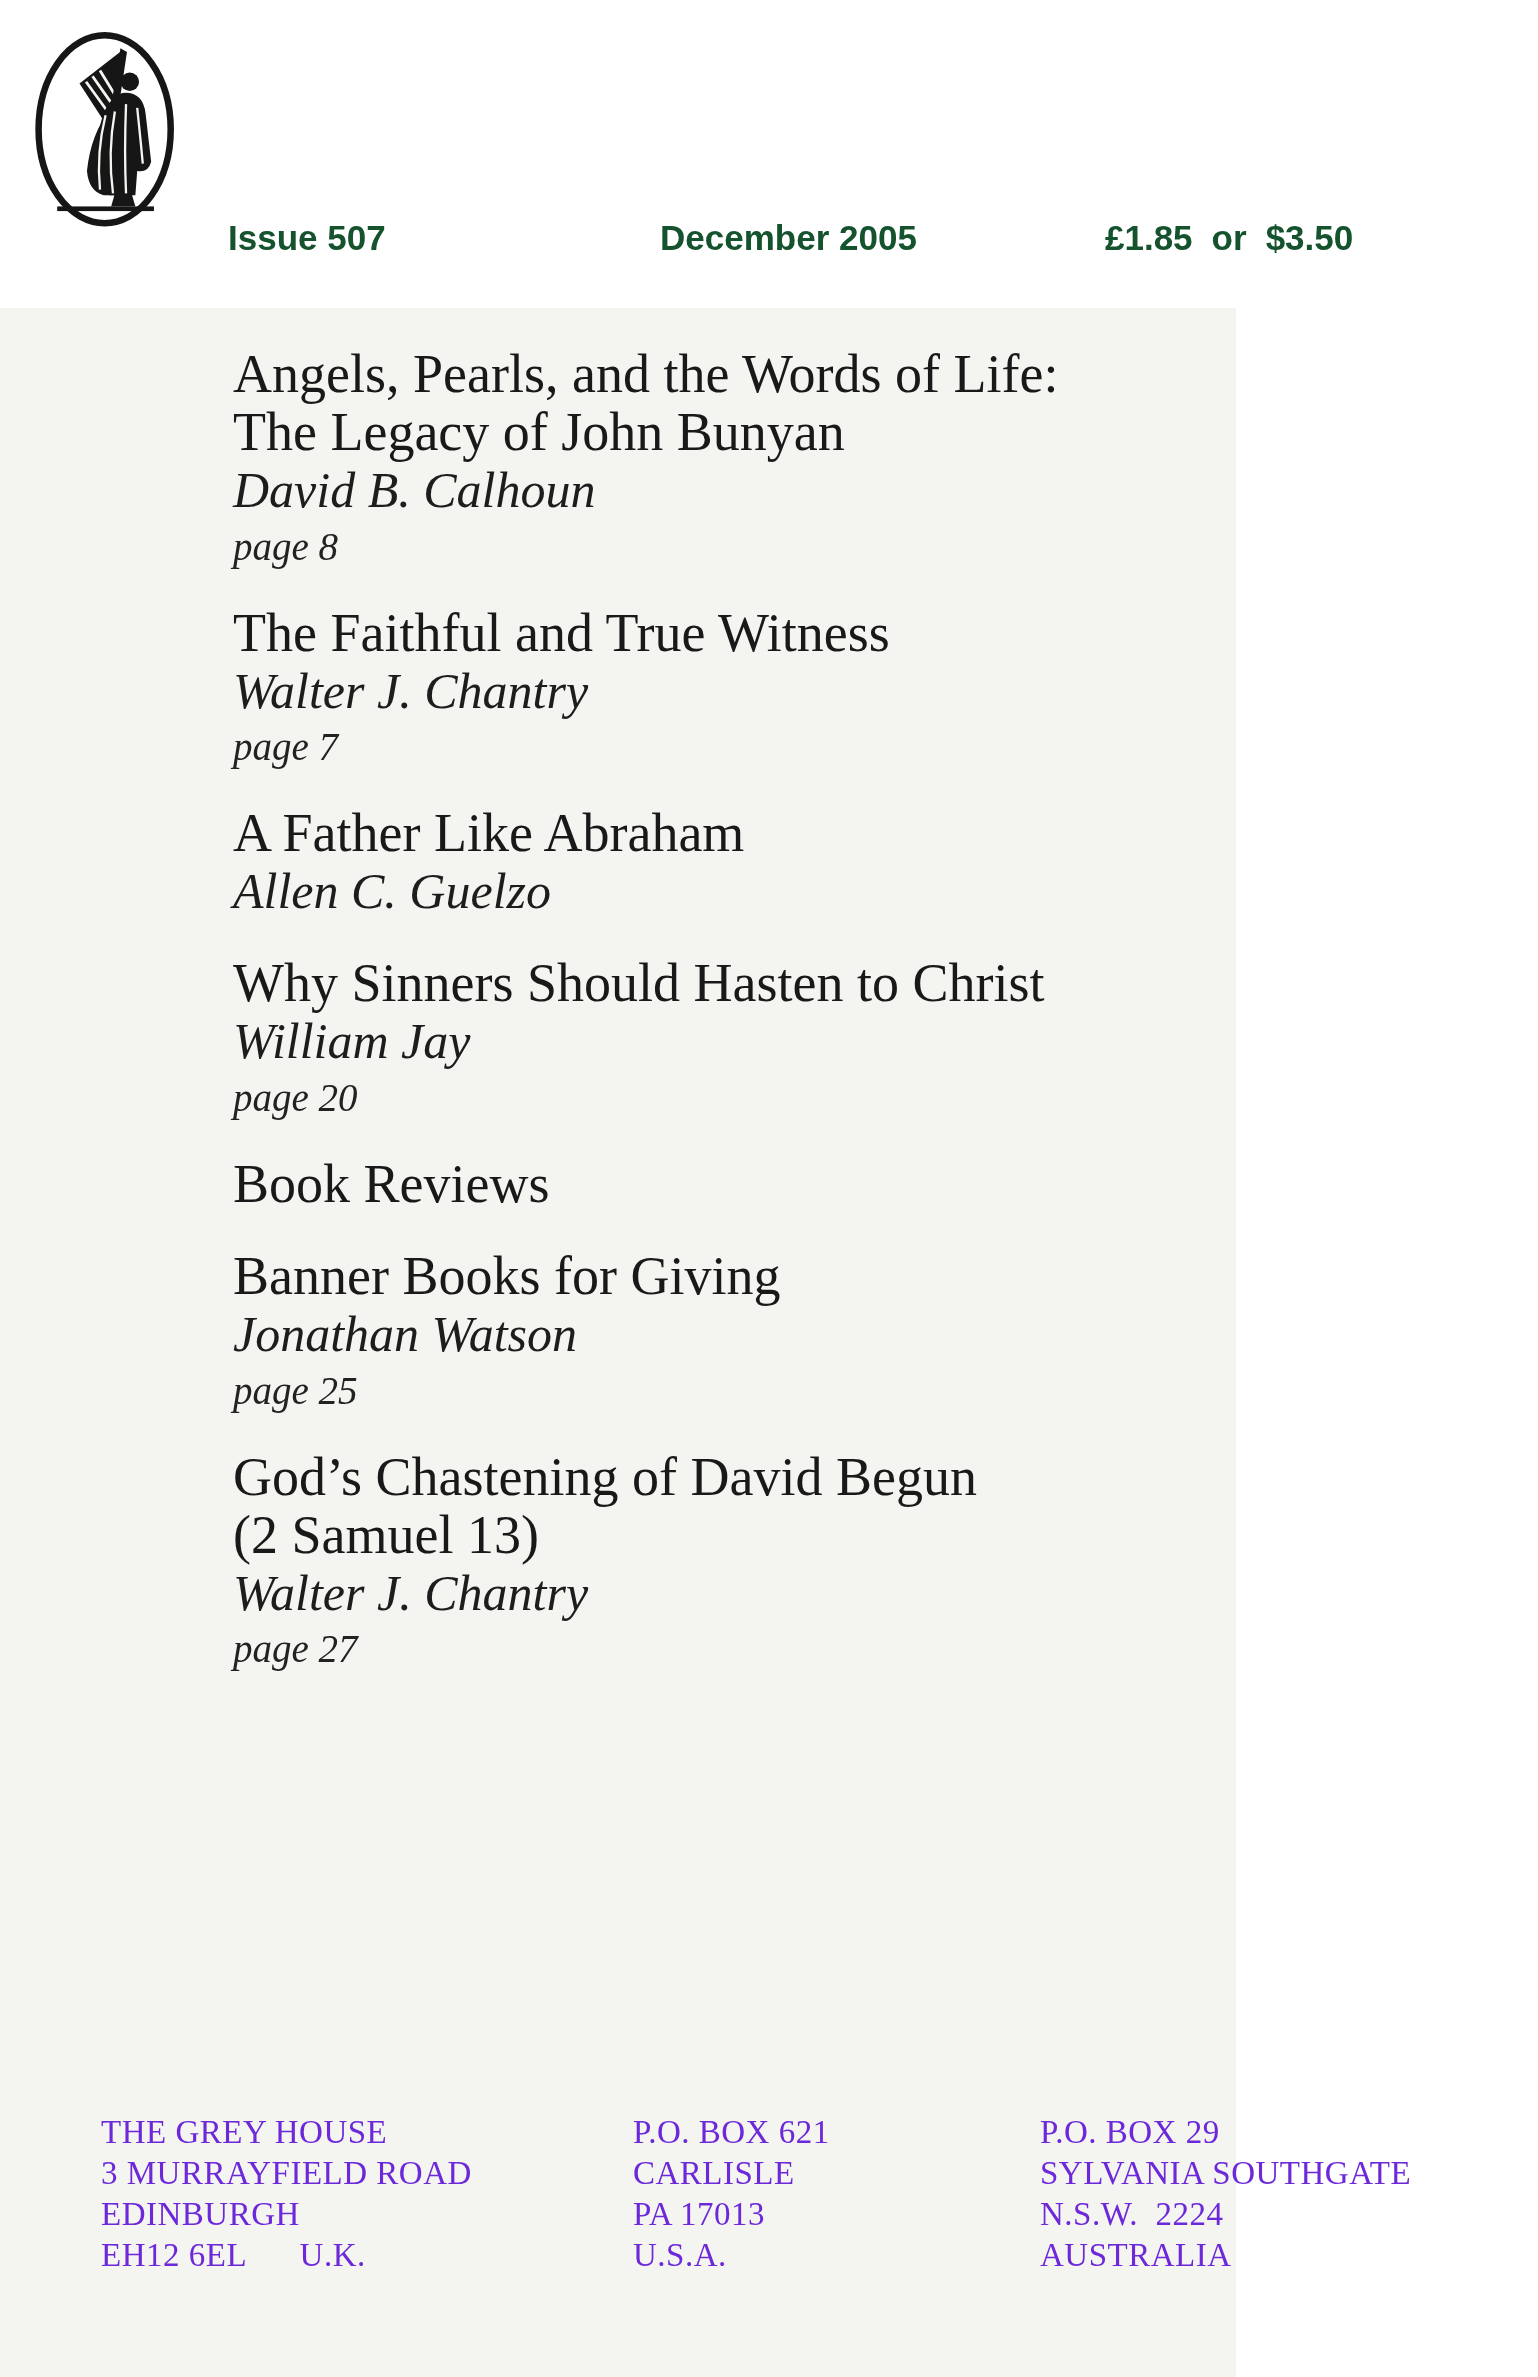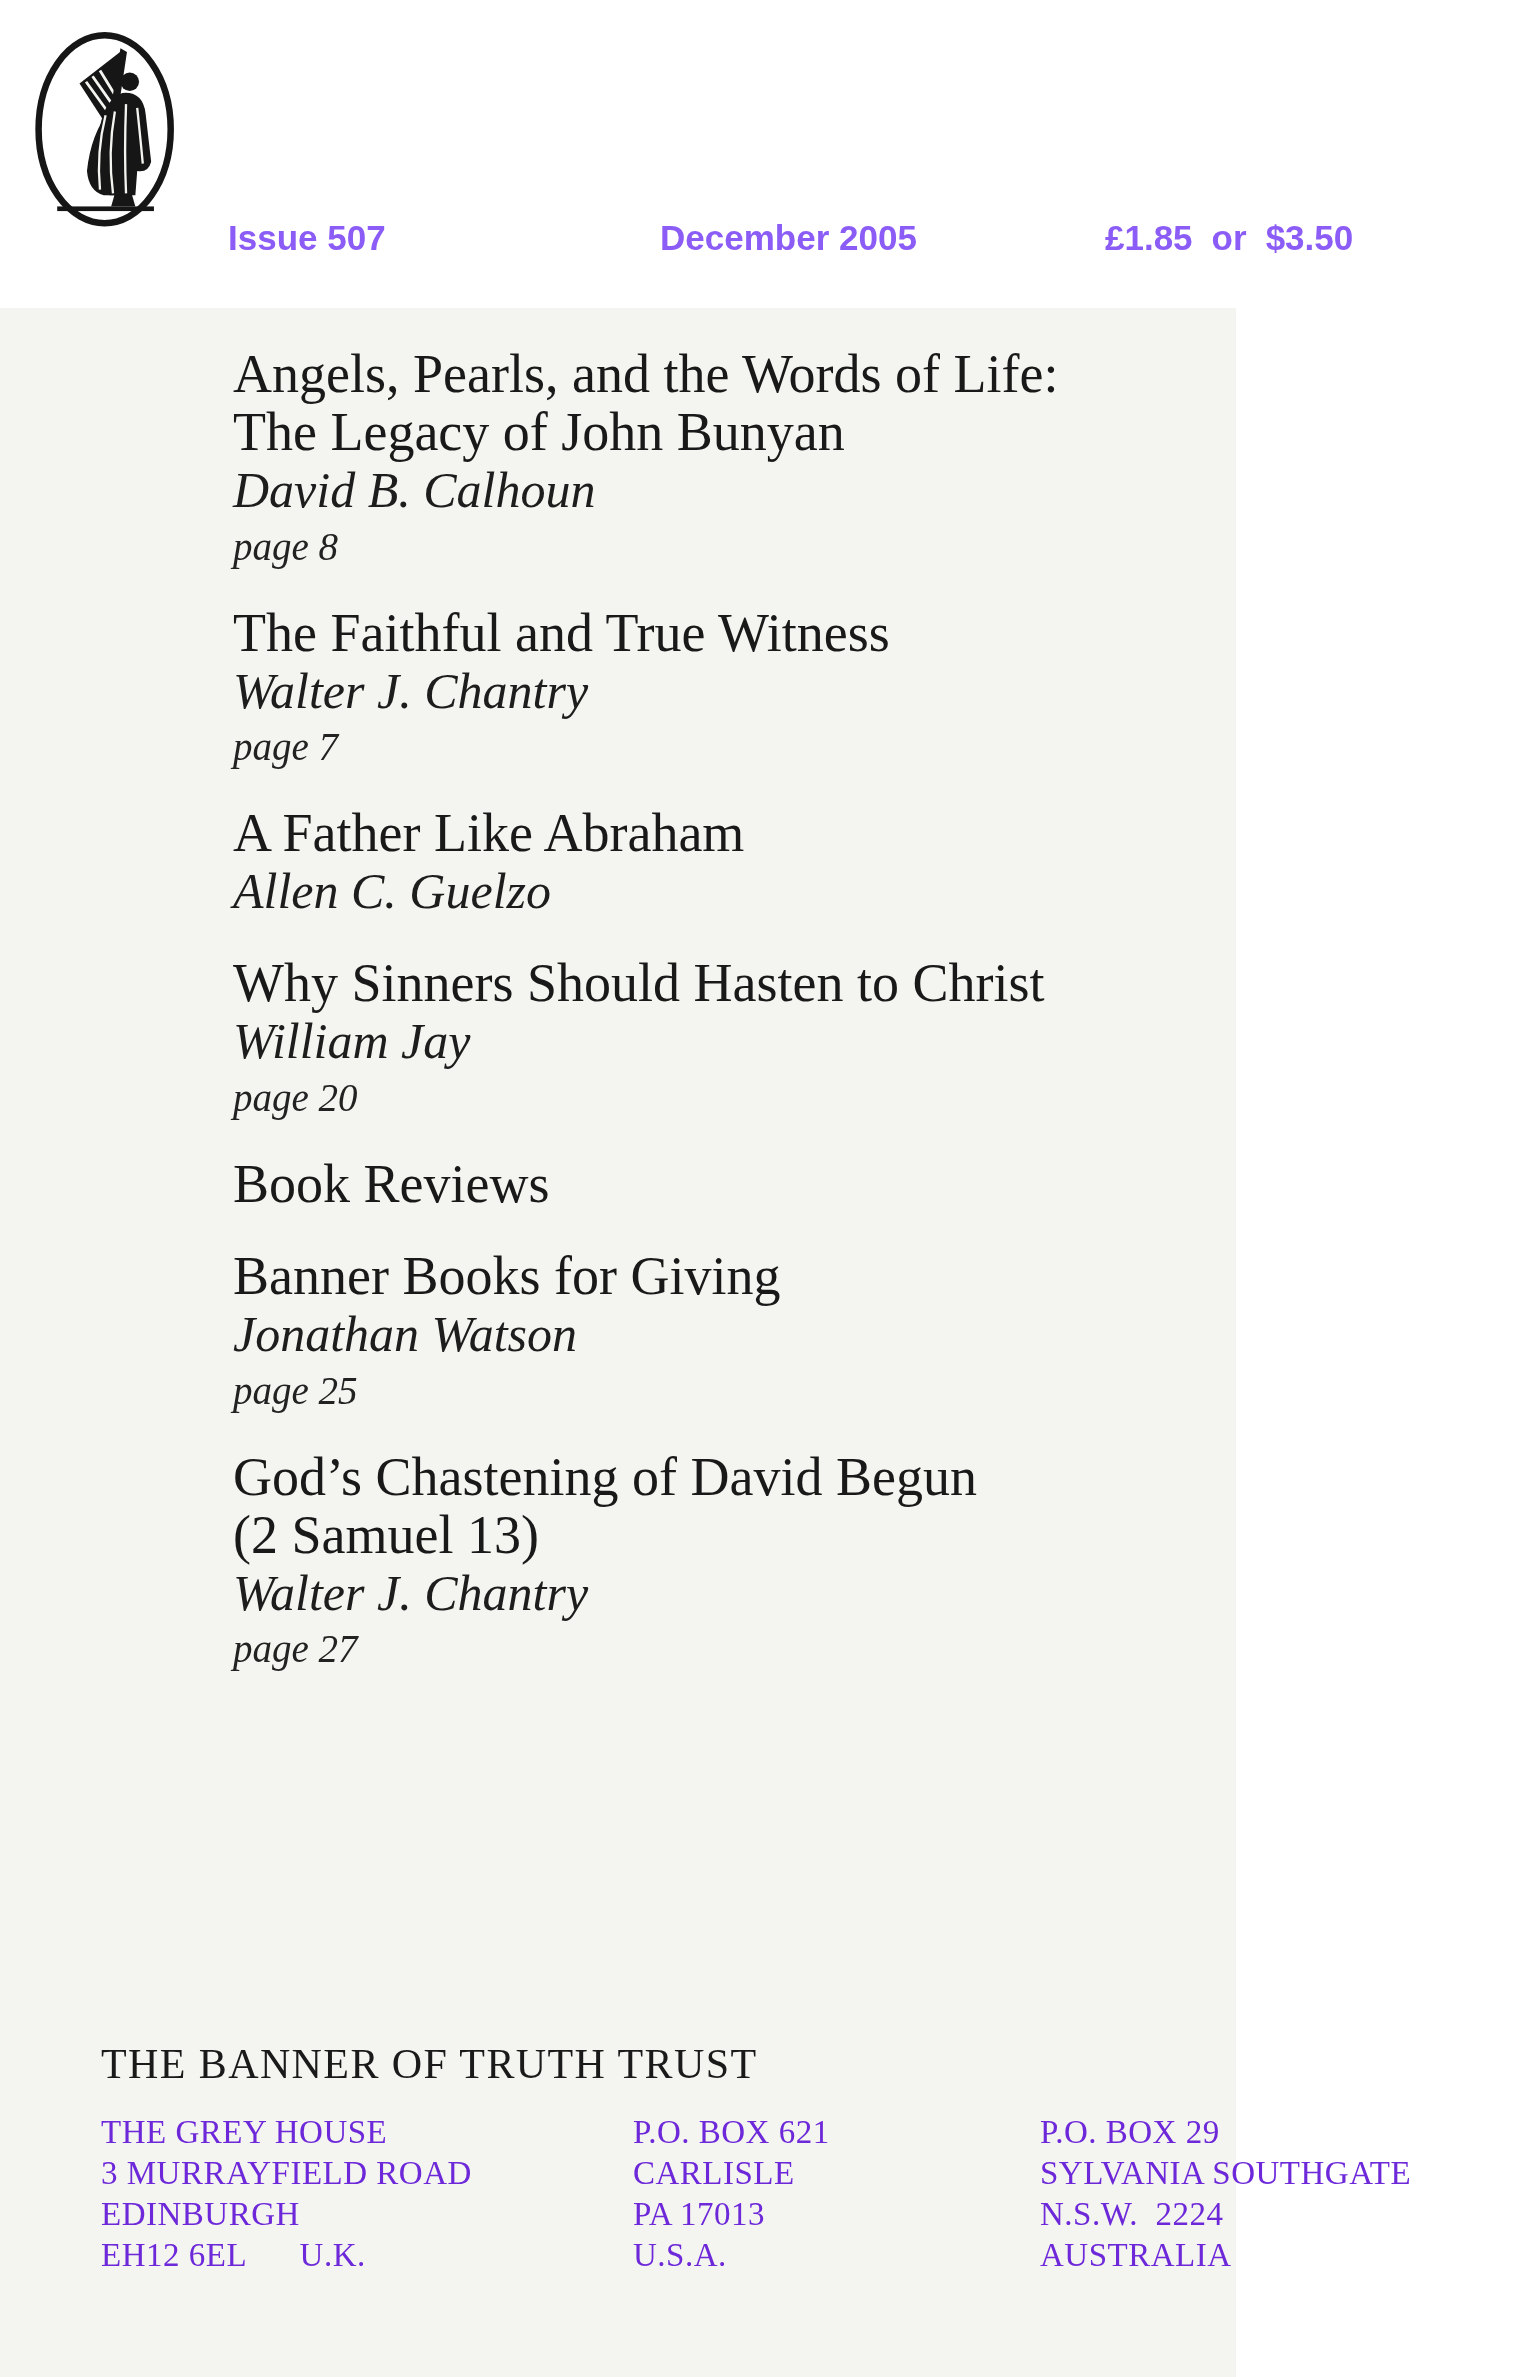--- a/index.html
+++ b/index.html
@@ -5,21 +5,21 @@
   html,body{margin:0;padding:0;}
   body{
     width:1538px;height:2377px;position:relative;background:#ffffff;
     font-family:"Liberation Serif", serif;color:#1c1c1c;overflow:hidden;
   }
   
   .logo{position:absolute;left:33px;top:22.4px;width:147px;height:220px;}
   .masthead span{
     position:absolute;top:218px;
     font-family:"Liberation Sans", sans-serif;font-weight:bold;font-size:35px;
-    color:#8b5cf6;white-space:nowrap;
+    color:#14532d;white-space:nowrap;
   }
   .issue{left:228px;}
   .date{left:660px;}
   .price{left:1105px;word-spacing:9.3px;}
   
   .panel{
     position:absolute;left:0;top:308px;width:1236px;height:2070px;
     background-color:#f4f4f0;
     background-image:
       radial-gradient(#e9e9e3 0.9px, transparent 1.3px),
@@ -115,21 +115,20 @@
       <div class="entry-page">page 25</div>
     </div>
 
     <div class="entry">
       <div class="entry-title">God’s Chastening of David Begun</div>
       <div class="entry-title">(2 Samuel 13)</div>
       <div class="entry-author">Walter J. Chantry</div>
       <div class="entry-page">page 27</div>
     </div>
 
-    <div class="trust-heading">THE BANNER OF TRUTH TRUST</div>
 
     <div class="addr addr-uk">
       <div>THE GREY HOUSE</div>
       <div>3 MURRAYFIELD ROAD</div>
       <div>EDINBURGH</div>
       <div>EH12 6EL&nbsp;&nbsp;&nbsp;&nbsp;&nbsp;&nbsp;U.K.</div>
     </div>
 
     <div class="addr addr-us">
       <div>P.O. BOX 621</div>

